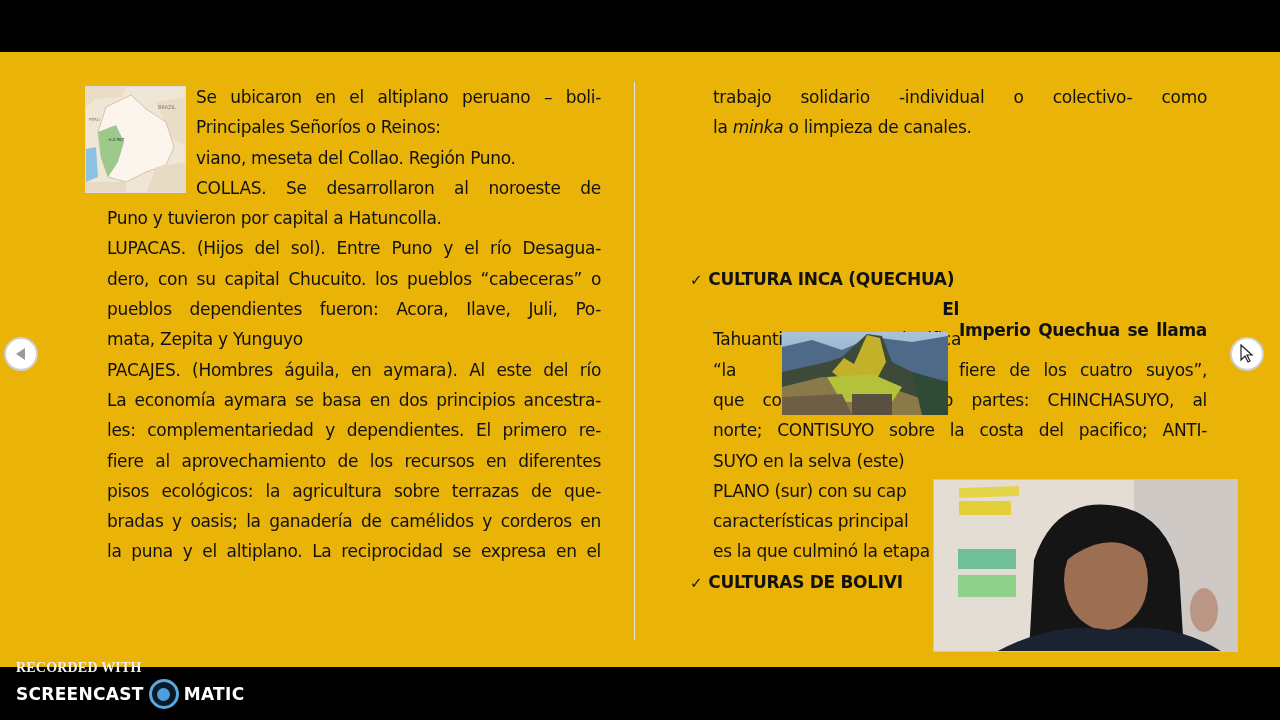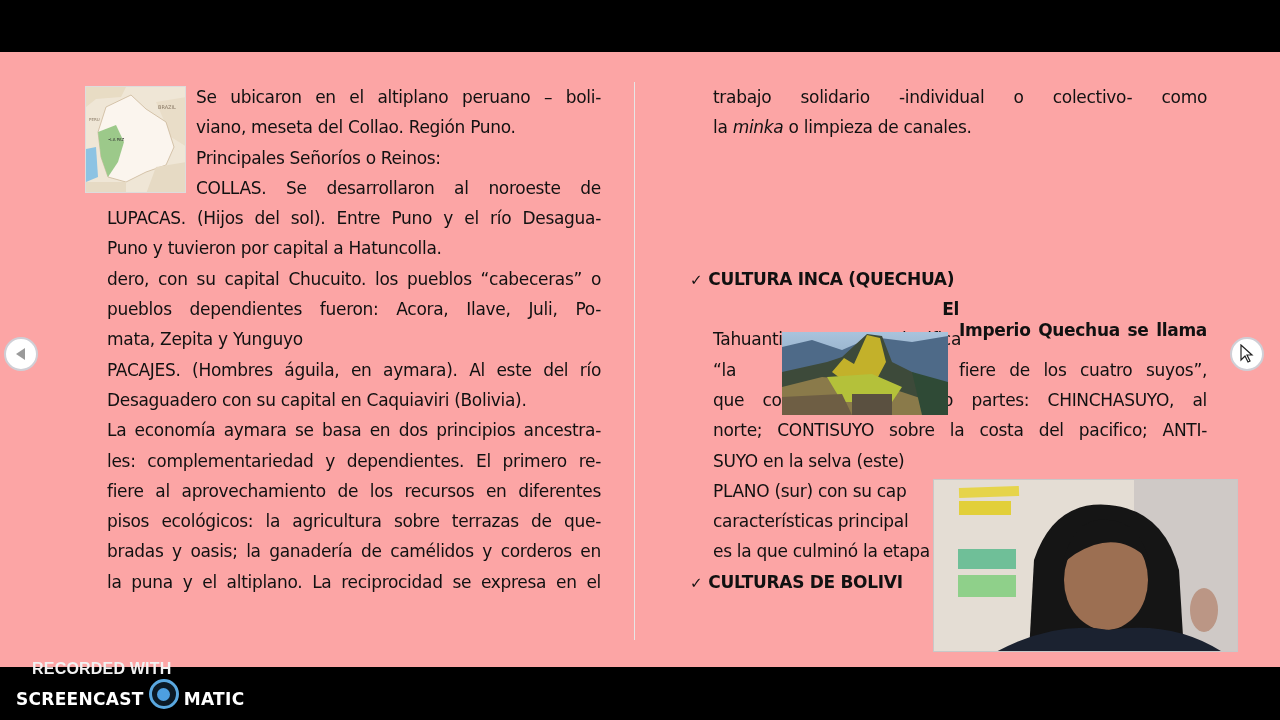--- a/index.html
+++ b/index.html
@@ -1,20 +1,20 @@
 <!DOCTYPE html>
 <html><head>
 <meta charset="utf-8">
 <style>
   * { box-sizing: border-box; margin: 0; padding: 0; }
   html, body { width: 1280px; height: 720px; overflow: hidden; background: #000; }
   body { position: relative; font-family: "DejaVu Sans", sans-serif; }
 
   .top-bar { position: absolute; left: 0; top: 0; width: 1280px; height: 52px; background: #000; }
-  .viewer { position: absolute; left: 0; top: 52px; width: 1280px; height: 615px; background: #fca5a5; }
+  .viewer { position: absolute; left: 0; top: 52px; width: 1280px; height: 615px; background: #eab308; }
   .bottom-bar { position: absolute; left: 0; top: 667px; width: 1280px; height: 53px; background: #000; }
 
   .divider { position: absolute; left: 634px; top: 30px; width: 1px; height: 558px; background: #e6e6e6; }
 
   .page-text {
     position: absolute;
     font-family: "DejaVu Sans", sans-serif;
     font-size: 17px;
     color: #111;
     line-height: 30.3px;
@@ -46,22 +46,22 @@
   .nav-prev { left: 4px; top: 285px; }
   .nav-next { left: 1230px; top: 285px; }
 
   .webcam {
     position: absolute; left: 933px; top: 427px; width: 305px; height: 173px;
     border: 1px solid #c8c8c8; overflow: hidden;
     background: linear-gradient(90deg, #eae4dc 0%, #ddd6ce 45%, #cdc9c9 100%);
   }
 
   .watermark { position: absolute; left: 16px; top: 660px; color: #fff; }
-  .wm-small { font-family: Liberation Sans, sans-serif; font-weight: bold; font-size: 16px; letter-spacing: 0.2px; color: #f2f2f2; position: absolute; left: 16px; top: 0; white-space: nowrap; }
-  .wm-big { position: absolute; left: 0; top: 19px; display: flex; align-items: flex-end; white-space: nowrap; }
+  .wm-small { font-family: Liberation Serif, serif; font-weight: bold; font-size: 14px; letter-spacing: 0.2px; color: #f2f2f2; position: absolute; left: 0; top: 0; white-space: nowrap; }
+  .wm-big { position: absolute; left: 0; top: 19px; display: flex; align-items: center; white-space: nowrap; }
   .wm-word { font-family: "DejaVu Sans", sans-serif; font-weight: bold; font-size: 17px; color: #fff; letter-spacing: 0.3px; }
   .wm-logo { width: 30px; height: 30px; border-radius: 50%; border: 3px solid #5aa8e0; margin: 0 5px; display: flex; align-items: center; justify-content: center; background: #0c1a26; }
   .wm-logo-dot { width: 13px; height: 13px; border-radius: 50%; background: #4d9fe0; }
 </style>
 </head>
 <body>
 
 <div class="top-bar"></div>
 
 <div class="viewer">
@@ -79,30 +79,29 @@
       <path d="M0 95 L40 95 L40 107 L0 107 Z" fill="#e6dac4"></path>
       <path d="M70 80 L101 75 L101 107 L60 107 Z" fill="#e6dac4"></path>
       <text x="72" y="22" font-size="5" fill="#8a7a66" font-family="DejaVu Sans, sans-serif">BRAZIL</text>
       <text x="3" y="34" font-size="4" fill="#8a7a66" font-family="DejaVu Sans, sans-serif">PERU</text>
       <text x="22" y="54" font-size="4" fill="#333" font-family="DejaVu Sans, sans-serif">•LA PAZ</text>
     </svg>
   </div>
 
   <div class="page-text left-page">
     <span class="line justify indent">Se ubicaron en el altiplano peruano – boli-</span>
+    <span class="line indent">Principales Señoríos o Reinos:</span>
     <span class="line indent">viano, meseta del Collao. Región Puno.</span>
-    <span class="line indent">Principales Señoríos o Reinos:</span>
     <span class="line justify indent">COLLAS. Se desarrollaron al noroeste de</span>
+    <span class="line">Puno y tuvieron por capital a Hatuncolla.</span>
     <span class="line justify">LUPACAS. (Hijos del sol). Entre Puno y el río Desagua-</span>
-    <span class="line">Puno y tuvieron por capital a Hatuncolla.</span>
     <span class="line justify">dero, con su capital Chucuito. los pueblos “cabeceras” o</span>
     <span class="line justify">pueblos dependientes fueron: Acora, Ilave, Juli, Po-</span>
     <span class="line">mata, Zepita y Yunguyo</span>
     <span class="line justify">PACAJES. (Hombres águila, en aymara). Al este del río</span>
-    <span class="line">Desaguadero con su capital en Caquiaviri (Bolivia).</span>
     <span class="line justify">La economía aymara se basa en dos principios ancestra-</span>
     <span class="line justify">les: complementariedad y dependientes. El primero re-</span>
     <span class="line justify">fiere al aprovechamiento de los recursos en diferentes</span>
     <span class="line justify">pisos ecológicos: la agricultura sobre terrazas de que-</span>
     <span class="line justify">bradas y oasis; la ganadería de camélidos y corderos en</span>
     <span class="line justify">la puna y el altiplano. La reciprocidad se expresa en el</span>
   </div>
 
   <div class="page-text right-page">
     <span class="line justify">trabajo solidario -individual o colectivo- como</span>

